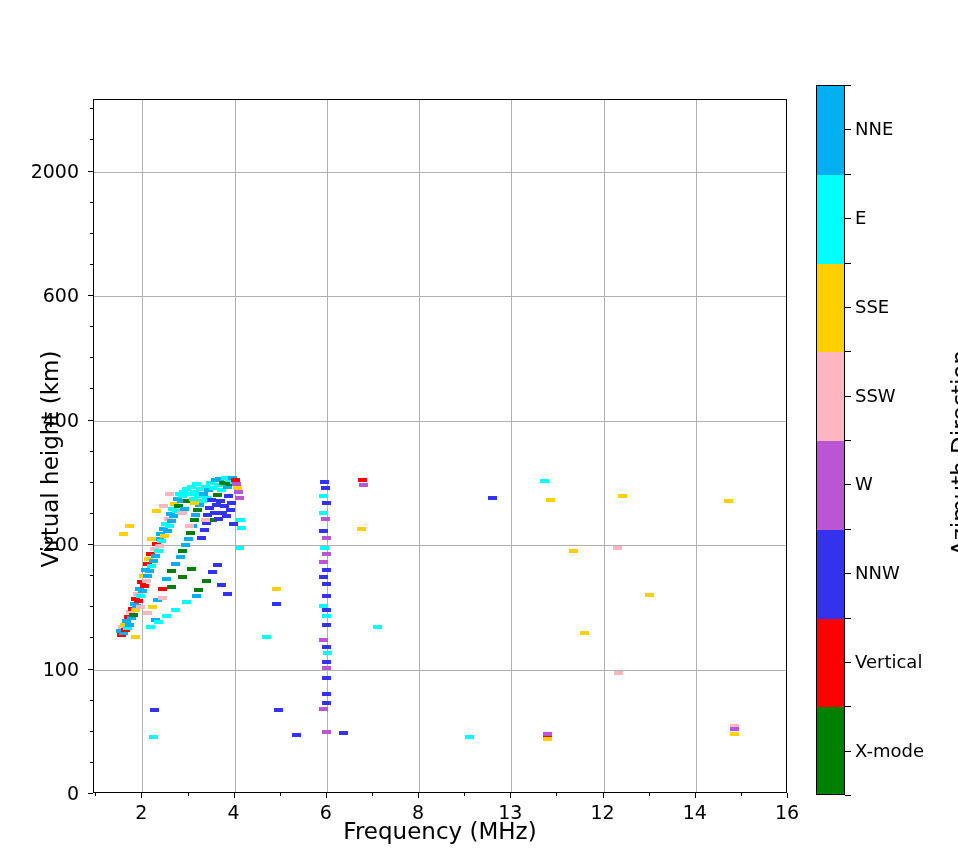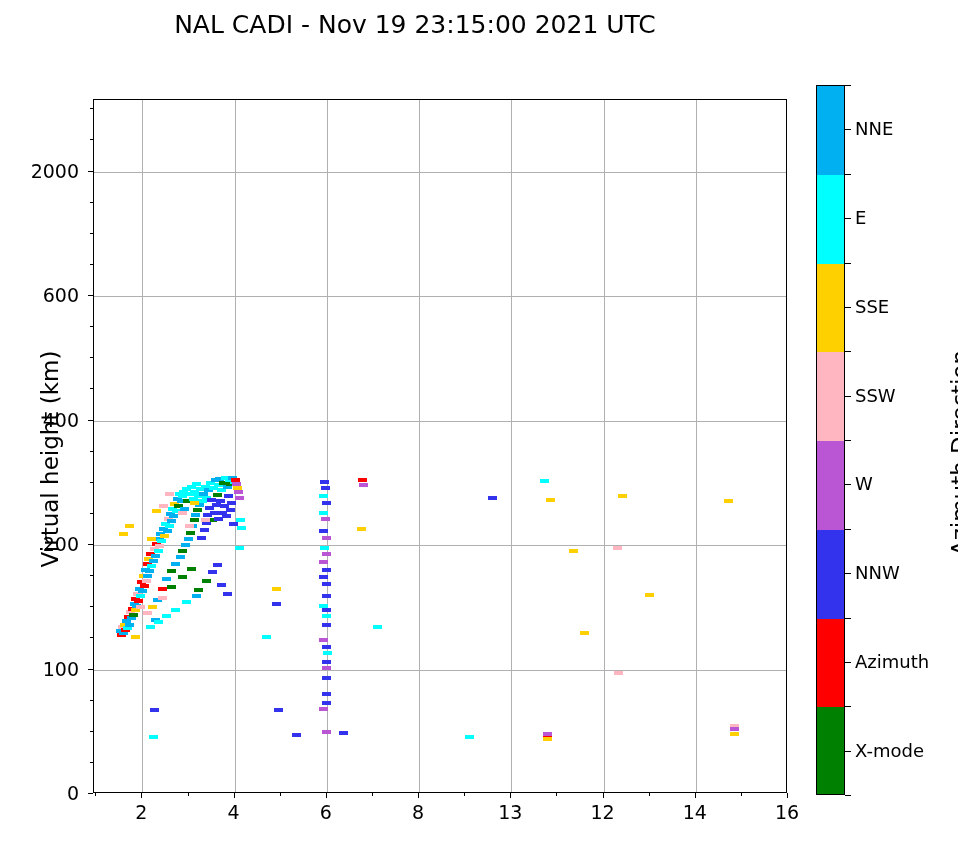--- a/index.html
+++ b/index.html
@@ -153,21 +153,20 @@
     transform: rotate(-90deg);
     transform-origin: center center;
     color: #000;
   }
 </style>
 </head>
 <body>
 
 <div id="figure">
 
-  <div id="title">NAL CADI - Nov 19 23:15:00 2021 UTC</div>
 
   <div id="plot-frame">
       <div class="gridline-v" style="left: 48.4186px;"></div>
       <div class="gridline-v" style="left: 140.645px;"></div>
       <div class="gridline-v" style="left: 232.87px;"></div>
       <div class="gridline-v" style="left: 325.096px;"></div>
       <div class="gridline-v" style="left: 417.322px;"></div>
       <div class="gridline-v" style="left: 509.548px;"></div>
       <div class="gridline-v" style="left: 601.774px;"></div>
       <div class="gridline-h" style="top: 569.516px;"></div>
@@ -446,20 +445,21 @@
       <div class="tick-y minor" style="left: 90px; top: 388.426px;"></div>
       <div class="tick-y minor" style="left: 90px; top: 357.305px;"></div>
       <div class="tick-y minor" style="left: 90px; top: 326.184px;"></div>
       <div class="tick-y minor" style="left: 90px; top: 263.942px;"></div>
       <div class="tick-y minor" style="left: 90px; top: 232.821px;"></div>
       <div class="tick-y minor" style="left: 90px; top: 201.7px;"></div>
       <div class="tick-y minor" style="left: 90px; top: 139.457px;"></div>
       <div class="tick-y minor" style="left: 90px; top: 108.336px;"></div>
     </div>
 
+  <div id="xlabel">Frequency (MHz)</div>
   <div id="ylabel">Virtual height (km)</div>
 
   <div id="colorbar">
       <div class="cb-seg" style="top: 0px; height: 89.35px; background: rgb(0, 176, 240);"></div>
       <div class="cb-seg" style="top: 88.75px; height: 89.35px; background: rgb(0, 255, 255);"></div>
       <div class="cb-seg" style="top: 177.5px; height: 89.35px; background: rgb(255, 208, 0);"></div>
       <div class="cb-seg" style="top: 266.25px; height: 89.35px; background: rgb(255, 182, 193);"></div>
       <div class="cb-seg" style="top: 355px; height: 89.35px; background: rgb(186, 85, 211);"></div>
       <div class="cb-seg" style="top: 443.75px; height: 89.35px; background: rgb(51, 51, 238);"></div>
       <div class="cb-seg" style="top: 532.5px; height: 89.35px; background: rgb(255, 0, 0);"></div>
@@ -477,21 +477,21 @@
       <div class="cb-tick" style="top: 395.625px;"></div>
       <div class="cb-label" style="top: 384.625px;">SSW</div>
       <div class="cb-tick" style="top: 351.25px;"></div>
       <div class="cb-tick" style="top: 484.375px;"></div>
       <div class="cb-label" style="top: 473.375px;">W</div>
       <div class="cb-tick" style="top: 440px;"></div>
       <div class="cb-tick" style="top: 573.125px;"></div>
       <div class="cb-label" style="top: 562.125px;">NNW</div>
       <div class="cb-tick" style="top: 528.75px;"></div>
       <div class="cb-tick" style="top: 661.875px;"></div>
-      <div class="cb-label" style="top: 650.875px;">Azimuth</div>
+      <div class="cb-label" style="top: 650.875px;">Vertical</div>
       <div class="cb-tick" style="top: 617.5px;"></div>
       <div class="cb-tick" style="top: 750.625px;"></div>
       <div class="cb-label" style="top: 739.625px;">X-mode</div>
       <div class="cb-tick" style="top: 706.25px;"></div>
       <div class="cb-tick" style="top: 85px;"></div>
       <div class="cb-tick" style="top: 795px;"></div>
     </div>
   <div id="cblabel">Azimuth Direction</div>
 
 </div>

